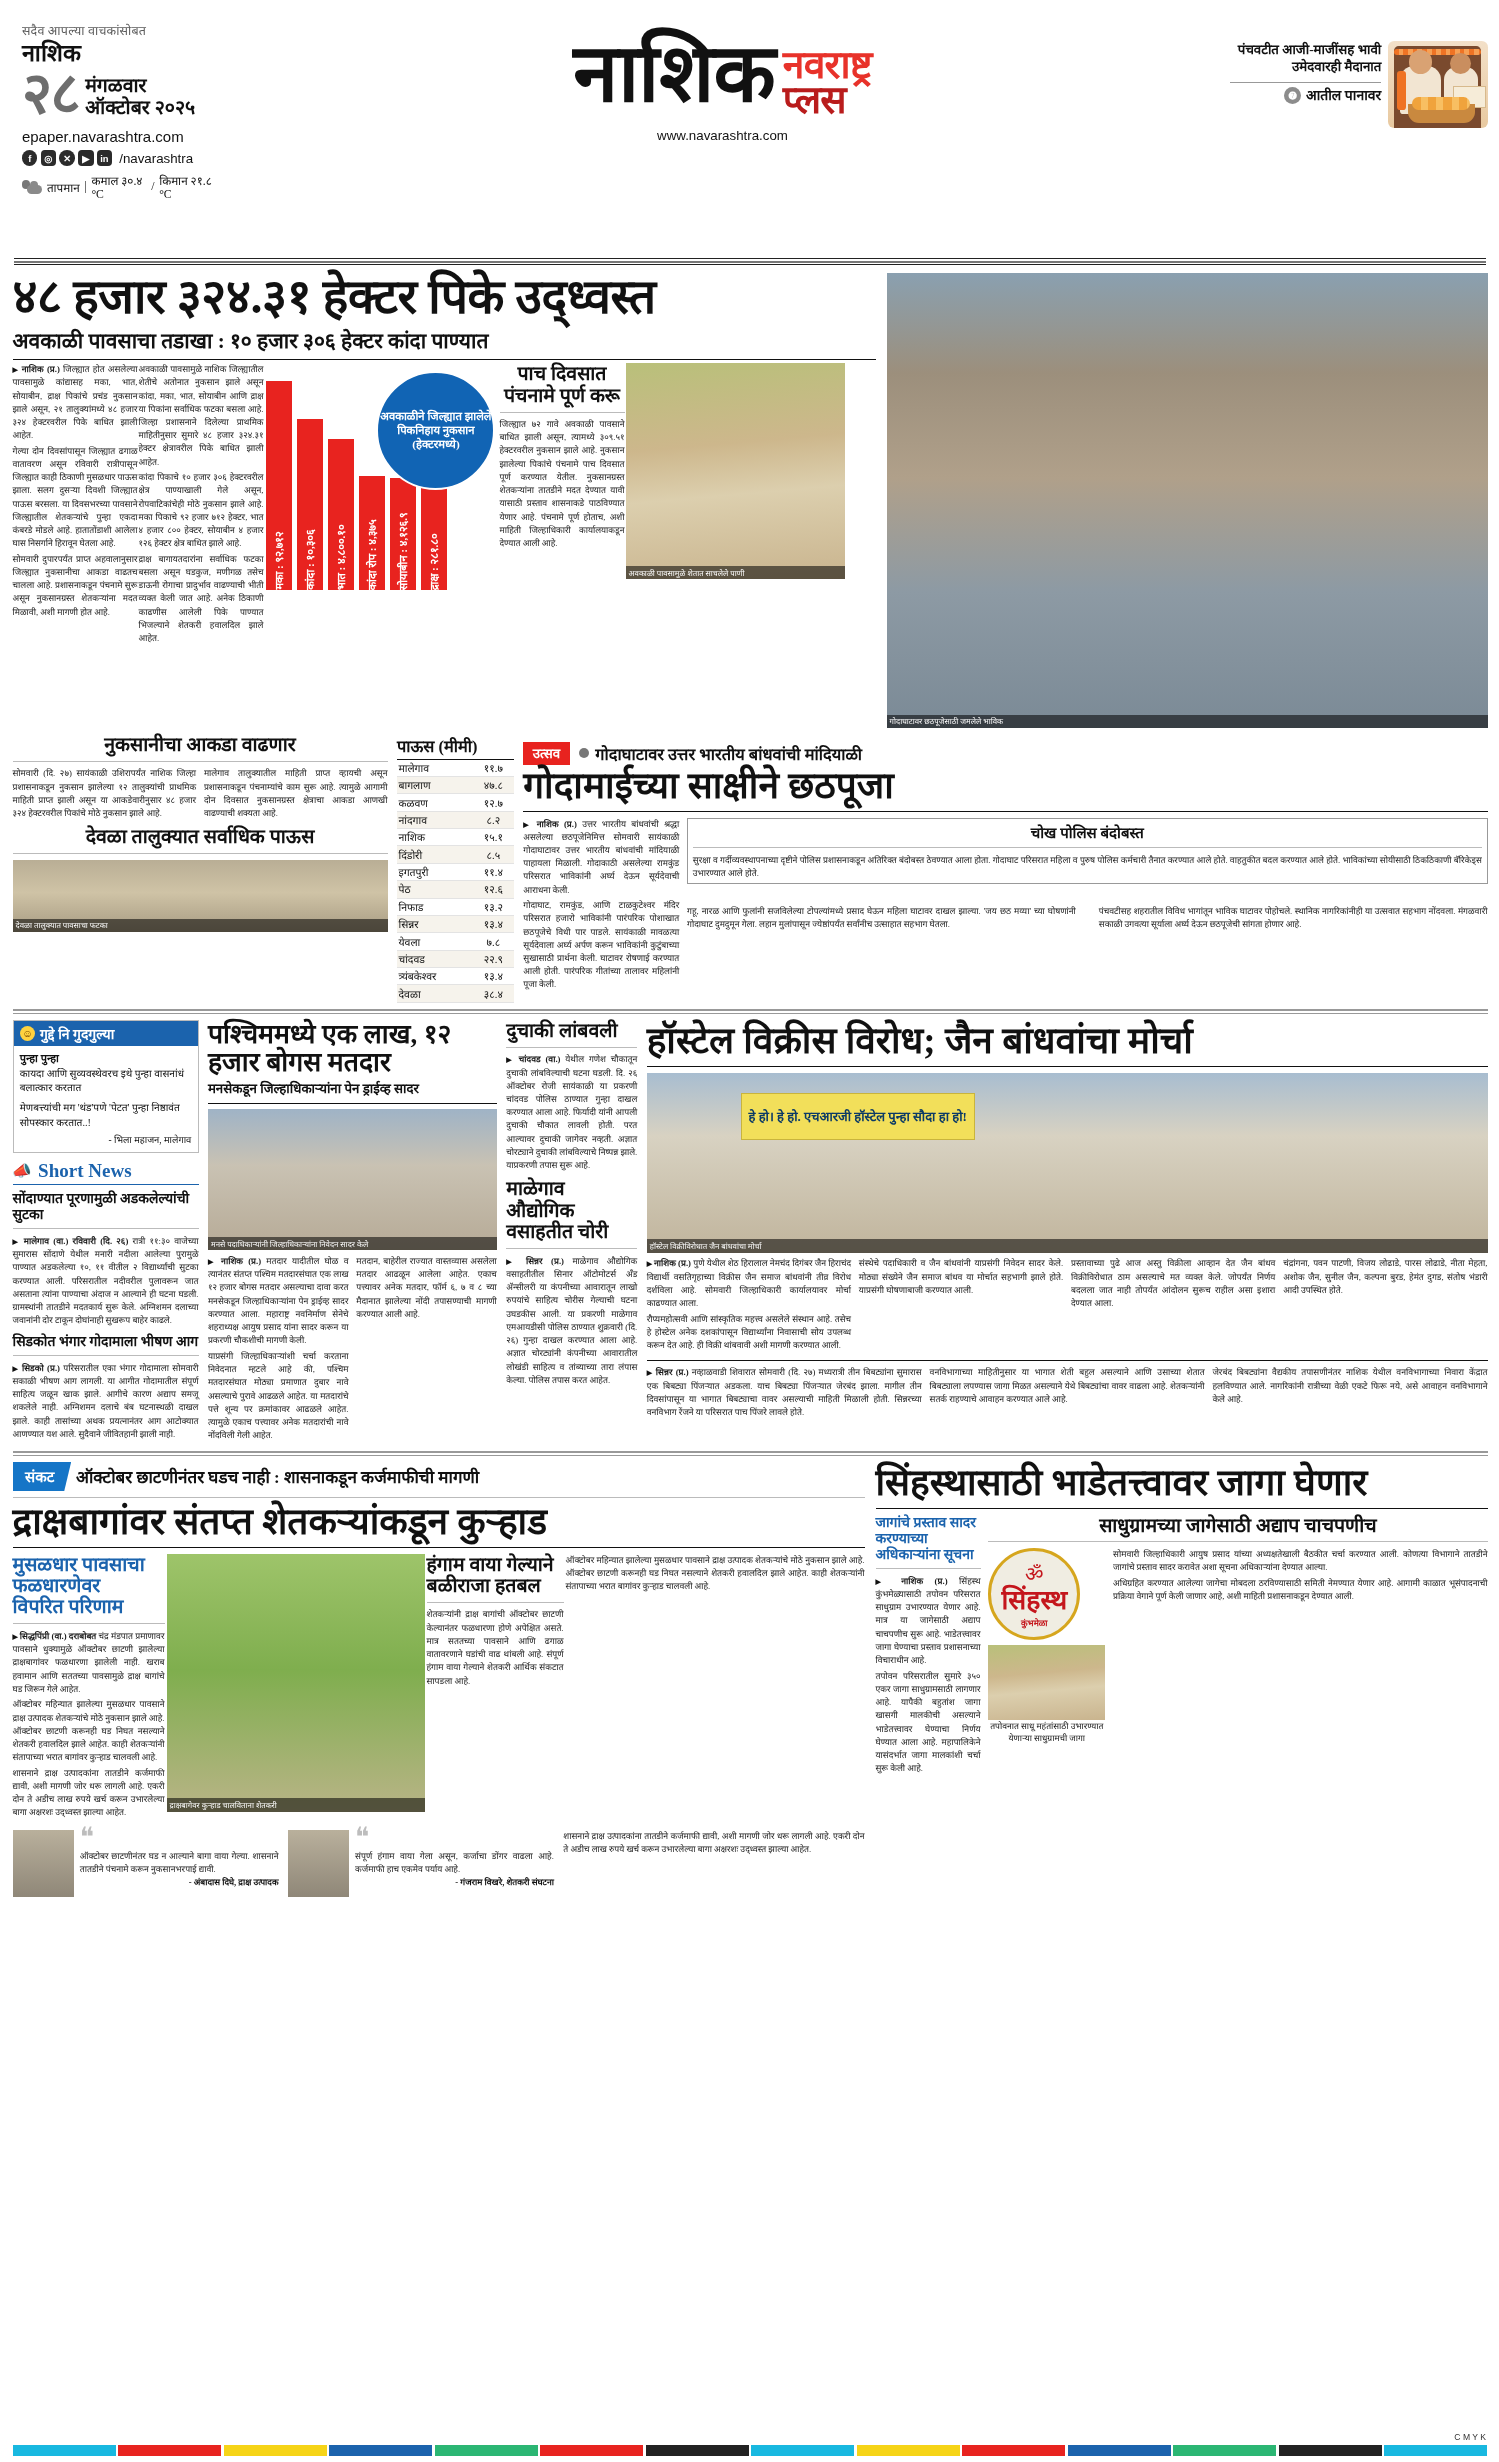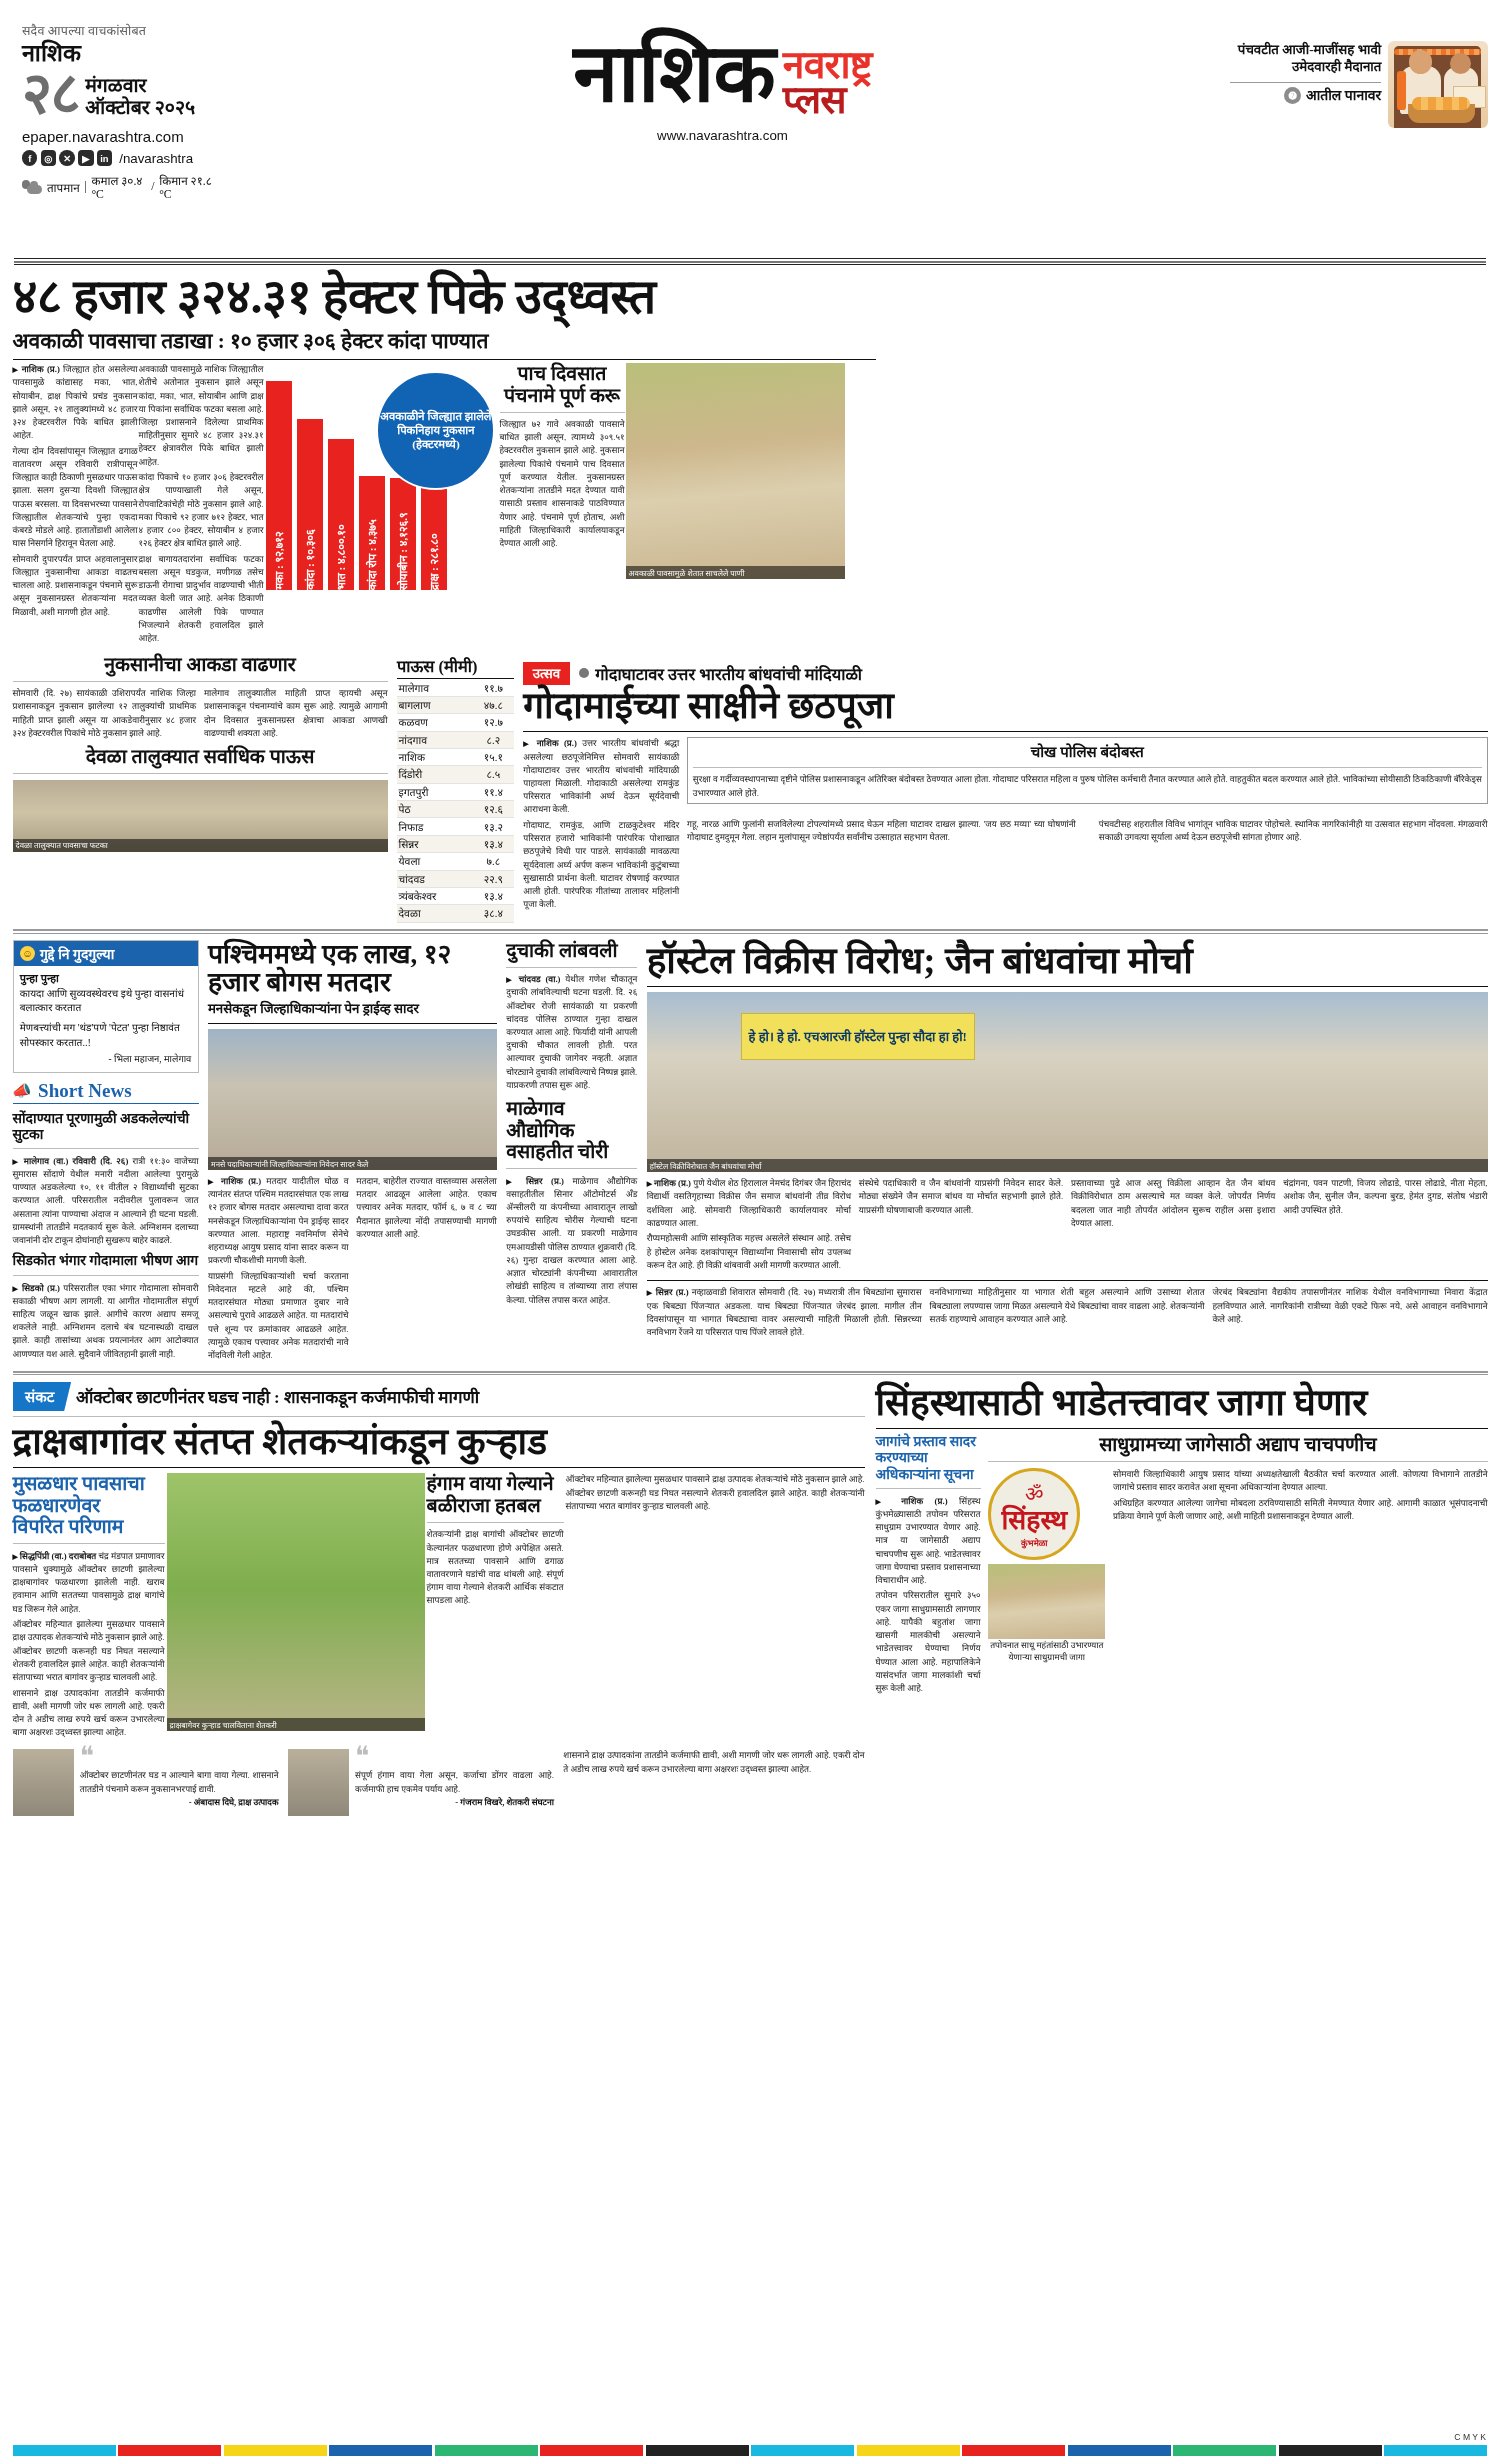--- a/index.html
+++ b/index.html
@@ -314,20 +314,25 @@
         </div>
 
         <div class="lb-c4">
           <div class="photo ph-field" style="height:216px">
             <div class="cap">अवकाळी पावसामुळे शेतात साचलेले पाणी</div>
           </div>
         </div>
       </div>
     </div>
 
+    <div style="flex:1">
+      <div class="photo ph-crowd" style="height:455px">
+        <div class="cap">गोदाघाटावर छठपूजेसाठी जमलेले भाविक</div>
+      </div>
+    </div>
   </div>
 
   <div style="display:flex; gap:9.4px; margin-top:6.2px;">
 
     <div style="width:375px">
       <div class="h4 center">नुकसानीचा आकडा वाढणार</div>
       <div class="hr-thin"></div>
       <div style="display:flex; gap:7.8px">
         <div class="coltxt" style="width:50%">सोमवारी (दि. २७) सायंकाळी उशिरापर्यंत नाशिक जिल्हा प्रशासनाकडून नुकसान झालेल्या १२ तालुक्यांची प्राथमिक माहिती प्राप्त झाली असून या आकडेवारीनुसार ४८ हजार ३२४ हेक्टरवरील पिकांचे मोठे नुकसान झाले आहे.</div>
         <div class="coltxt" style="width:50%">मालेगाव तालुक्यातील माहिती प्राप्त व्हायची असून प्रशासनाकडून पंचनाम्यांचे काम सुरू आहे. त्यामुळे आगामी दोन दिवसात नुकसानग्रस्त क्षेत्राचा आकडा आणखी वाढण्याची शक्यता आहे.</div>
@@ -420,21 +425,21 @@
           <p><span class="dline">नाशिक (प्र.)</span>
              <span>उत्तर भारतीय बांधवांची श्रद्धा असलेल्या छठपूजेनिमित्त सोमवारी सायंकाळी गोदाघाटावर उत्तर भारतीय बांधवांची मांदियाळी पाहायला मिळाली. गोदाकाठी असलेल्या रामकुंड परिसरात भाविकांनी अर्घ्य देऊन सूर्यदेवाची आराधना केली.</span></p>
           <p>गोदाघाट, रामकुंड, आणि टाळकुटेश्वर मंदिर परिसरात हजारो भाविकांनी पारंपरिक पोशाखात छठपूजेचे विधी पार पाडले. सायंकाळी मावळत्या सूर्यदेवाला अर्घ्य अर्पण करून भाविकांनी कुटुंबाच्या सुखासाठी प्रार्थना केली. घाटावर रोषणाई करण्यात आली होती. पारंपरिक गीतांच्या तालावर महिलांनी पूजा केली.</p>
         </div>
         <div style="flex:1">
           <div class="boxhead">
             <div class="t">चोख पोलिस बंदोबस्त</div>
             <div class="hr-thin"></div>
             <div class="coltxt">सुरक्षा व गर्दीव्यवस्थापनाच्या दृष्टीने पोलिस प्रशासनाकडून अतिरिक्त बंदोबस्त ठेवण्यात आला होता. गोदाघाट परिसरात महिला व पुरुष पोलिस कर्मचारी तैनात करण्यात आले होते. वाहतुकीत बदल करण्यात आले होते. भाविकांच्या सोयीसाठी ठिकठिकाणी बॅरिकेड्स उभारण्यात आले होते.</div>
           </div>
-          <div style="display:flex; gap:23px; margin-top:14px">
+          <div style="display:flex; gap:23px; margin-top:21px">
             <div class="coltxt" style="width:50%">गहू, नारळ आणि फुलांनी सजविलेल्या टोपल्यांमध्ये प्रसाद घेऊन महिला घाटावर दाखल झाल्या. 'जय छठ मय्या' च्या घोषणांनी गोदाघाट दुमदुमून गेला. लहान मुलांपासून ज्येष्ठांपर्यंत सर्वांनीच उत्साहात सहभाग घेतला.</div>
             <div class="coltxt" style="width:50%">पंचवटीसह शहरातील विविध भागांतून भाविक घाटावर पोहोचले. स्थानिक नागरिकांनीही या उत्सवात सहभाग नोंदवला. मंगळवारी सकाळी उगवत्या सूर्याला अर्घ्य देऊन छठपूजेची सांगता होणार आहे.</div>
           </div>
         </div>
       </div>
     </div>
   </div>
 
   <div class="seplines"></div>
 

